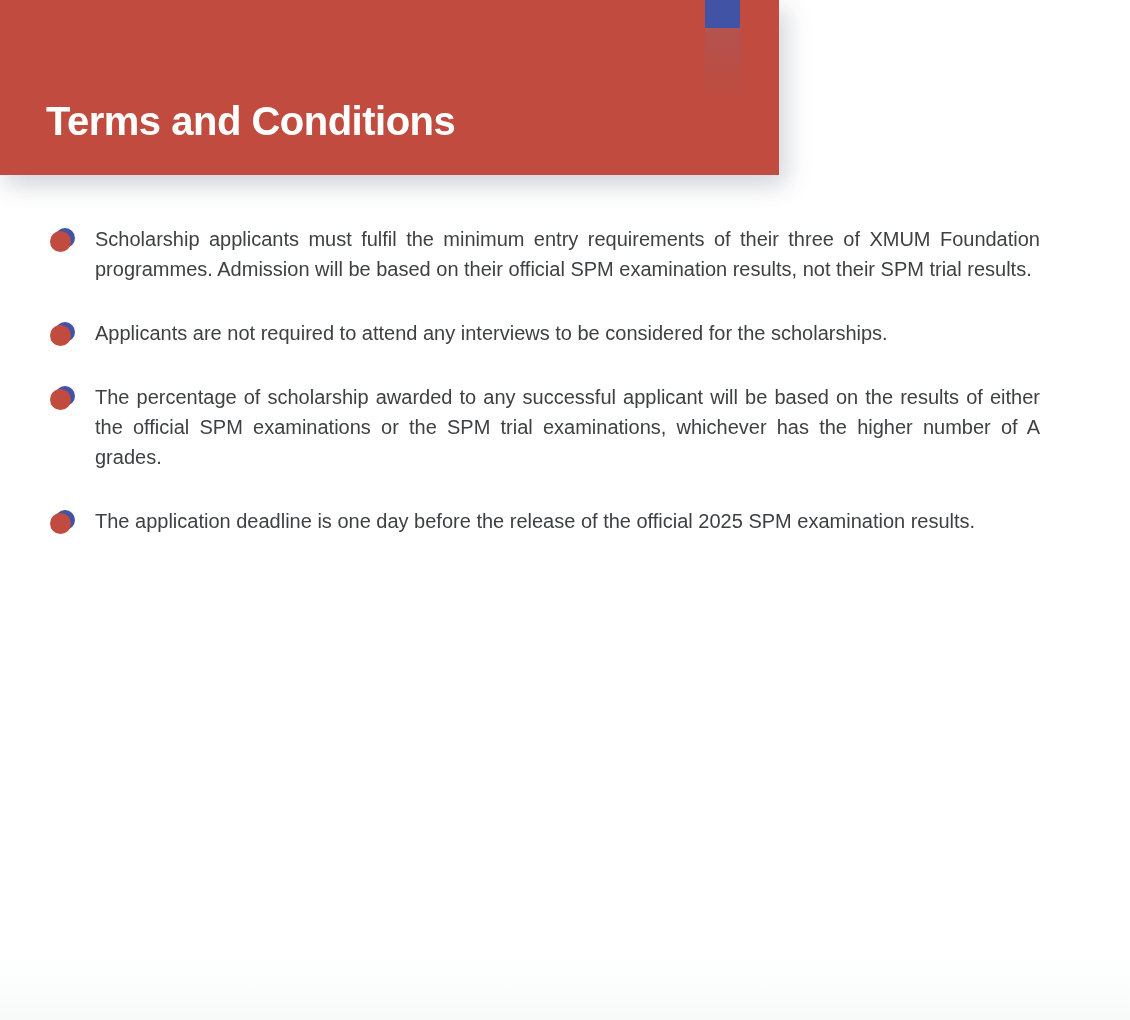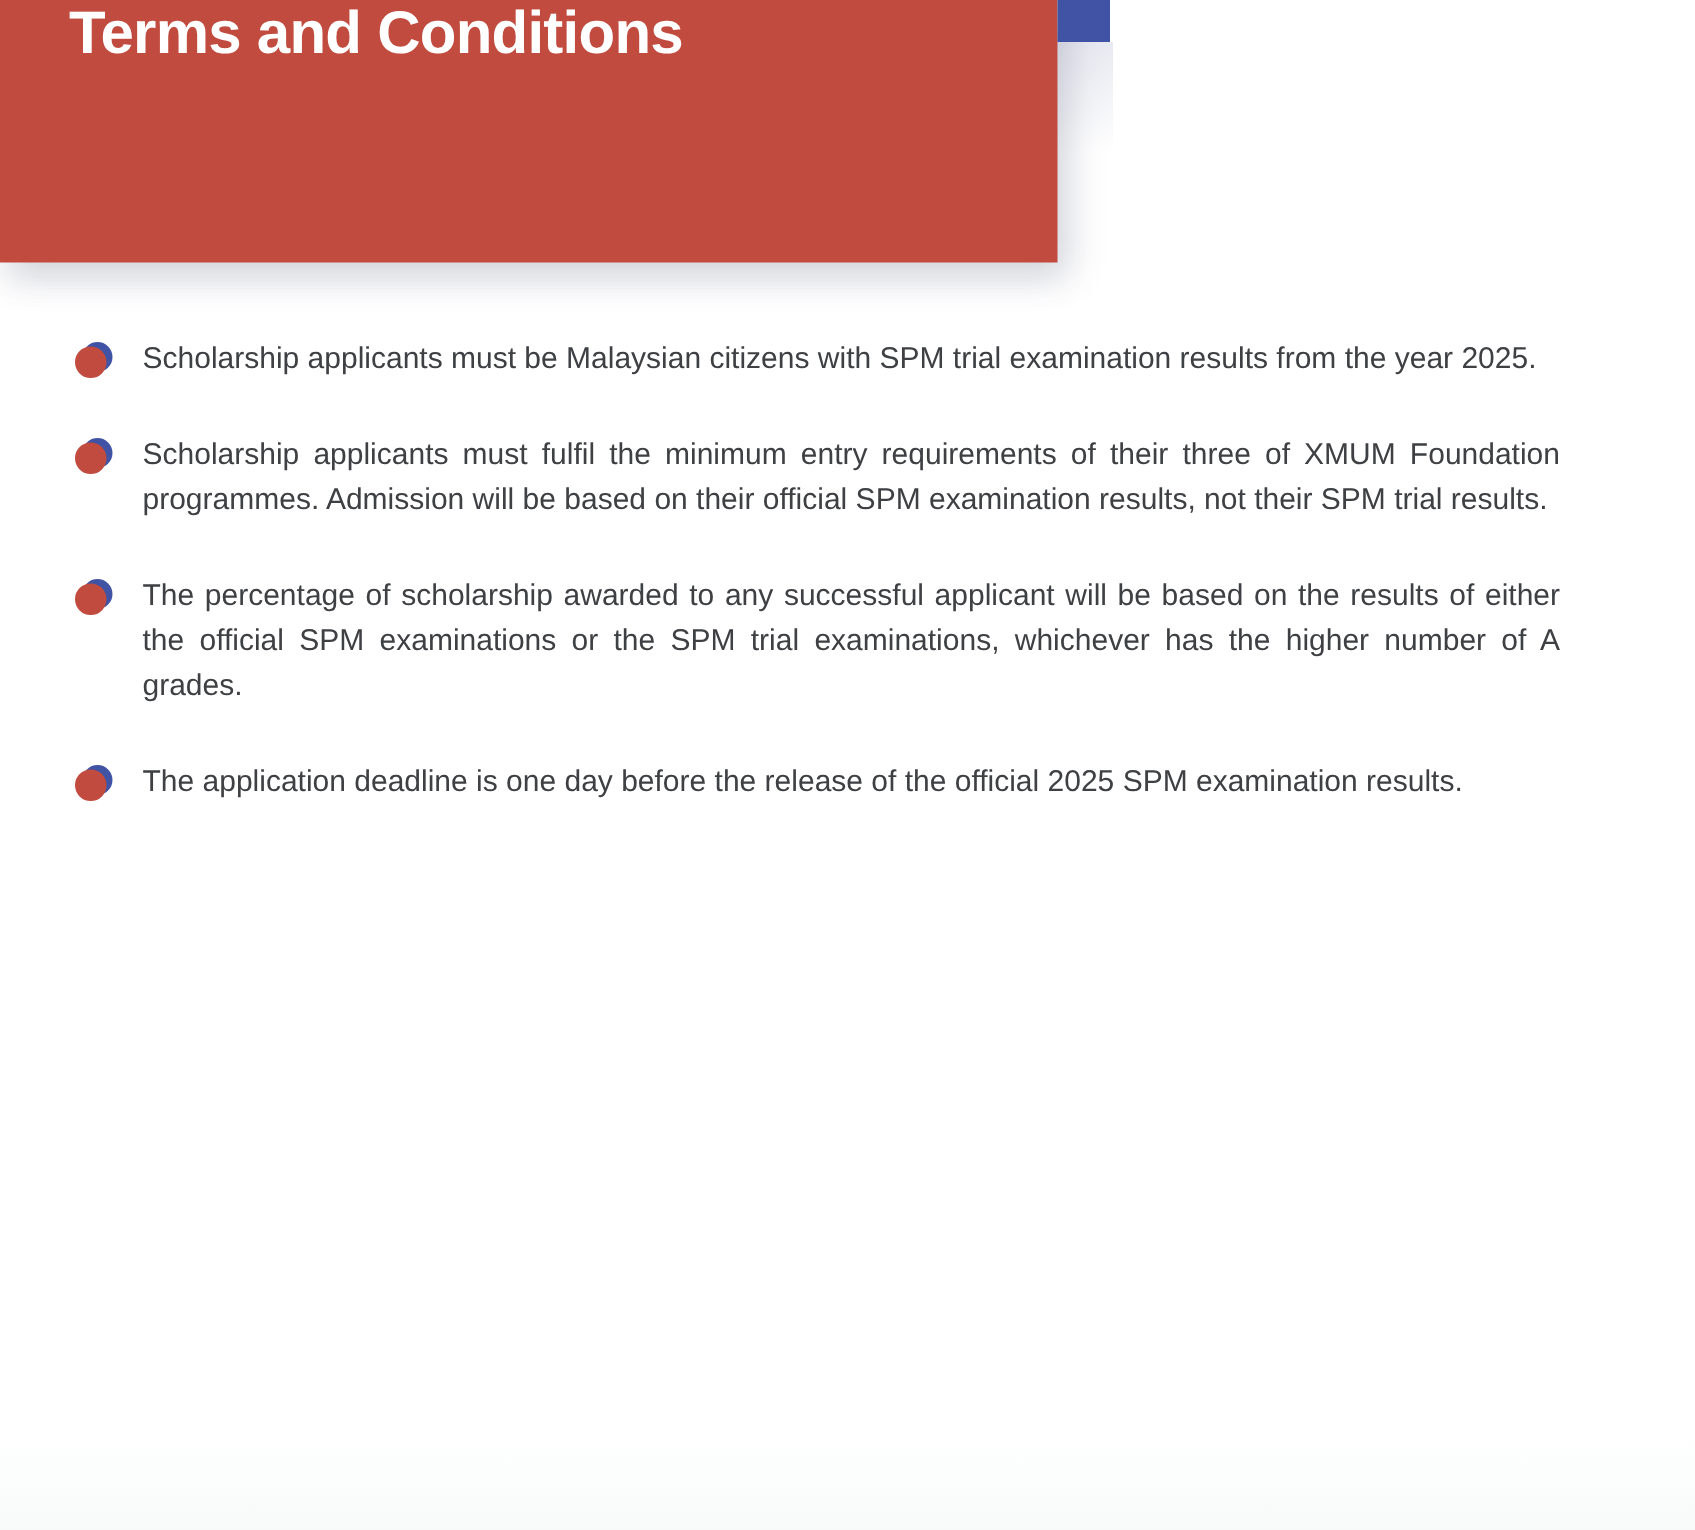--- a/index.html
+++ b/index.html
@@ -11,23 +11,24 @@
   }
   .page {
     position: relative;
     width: 1130px; height: 1020px;
     background: #ffffff;
   }
   
   .banner {
     position: absolute;
     left: 0; top: 0;
-    width: 705px; height: 175px;
+    width: 779px; height: 175px;
     background: #c04b3e;
     display: flex;
+    align-items: flex-end;
     padding: 0 0 32px 46px;
     box-shadow: 10px 8px 22px rgba(90, 95, 120, 0.18),
                 0 14px 20px rgba(90, 95, 120, 0.10);
   }
   .banner h1 {
     color: #ffffff;
     font-size: 40px;
     font-weight: bold;
     line-height: 44px;
     letter-spacing: -0.5px;
@@ -105,28 +106,28 @@
 
   <div class="blue-square"></div>
   <div class="blue-square-shadow"></div>
 
   <ul class="terms">
     <li class="term">
       <span class="bullet">
           <span class="circle-blue"></span>
           <span class="circle-red"></span>
         </span>
-      <p>Scholarship applicants must be Malaysian citizens with SPM trial examination results from the year 2025.</p>
+      <p>Scholarship applicants must fulfil the minimum entry requirements of their three of XMUM Foundation programmes. Admission will be based on their official SPM examination results, not their SPM trial results.</p>
     </li>
     <li class="term">
       <span class="bullet">
           <span class="circle-blue"></span>
           <span class="circle-red"></span>
         </span>
-      <p>Scholarship applicants must fulfil the minimum entry requirements of their three of XMUM Foundation programmes. Admission will be based on their official SPM examination results, not their SPM trial results.</p>
+      <p>Applicants are not required to attend any interviews to be considered for the scholarships.</p>
     </li>
     <li class="term">
       <span class="bullet">
           <span class="circle-blue"></span>
           <span class="circle-red"></span>
         </span>
       <p>The percentage of scholarship awarded to any successful applicant will be based on the results of either the official SPM examinations or the SPM trial examinations, whichever has the higher number of A grades.</p>
     </li>
     <li class="term">
       <span class="bullet">

